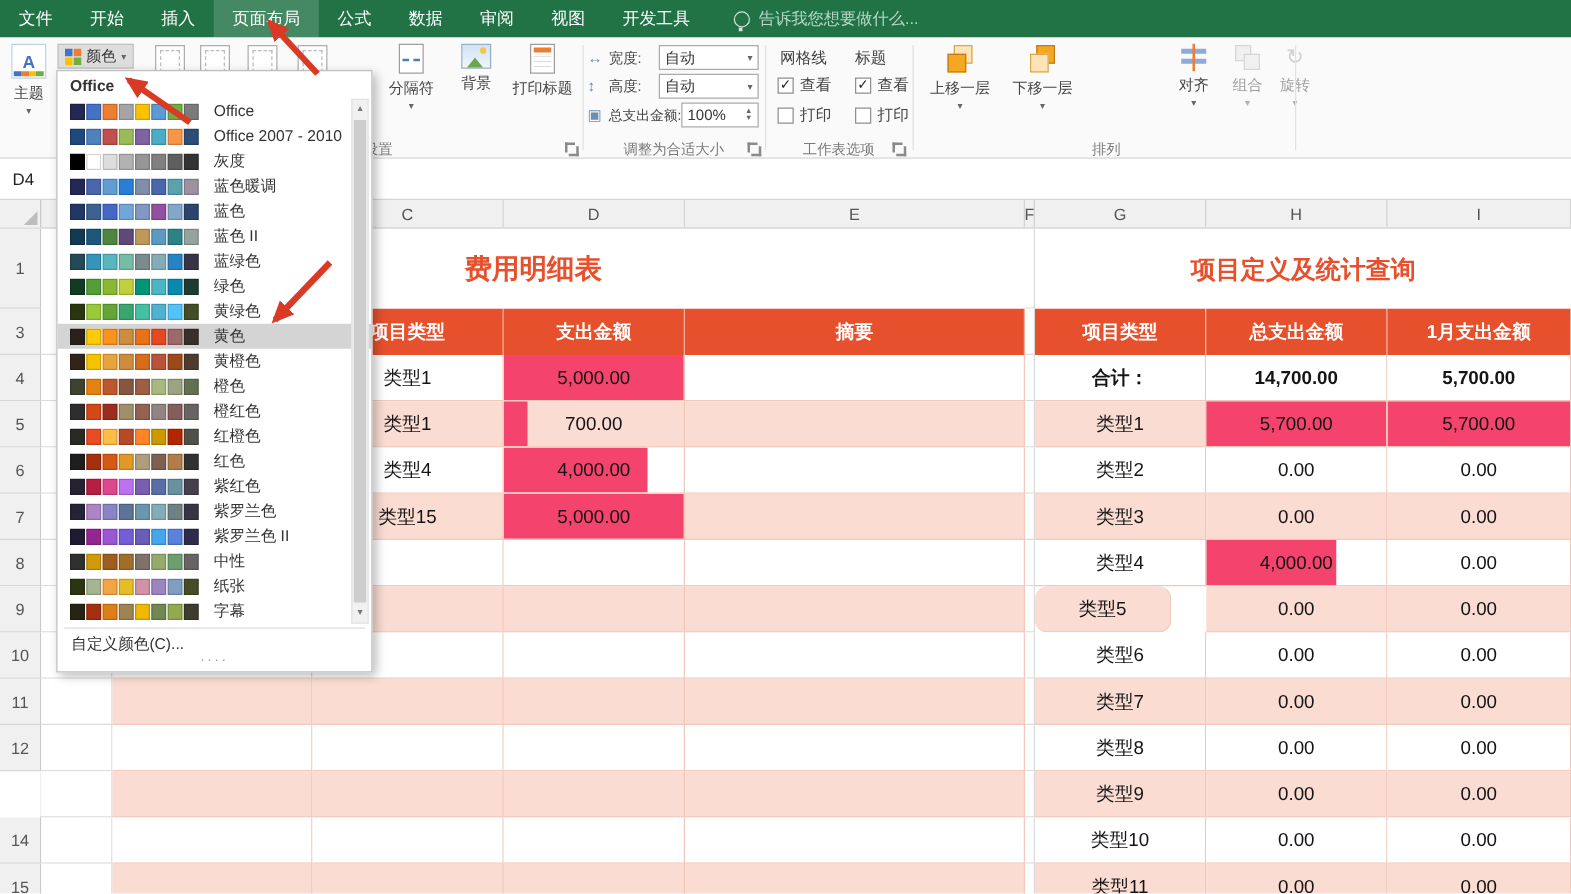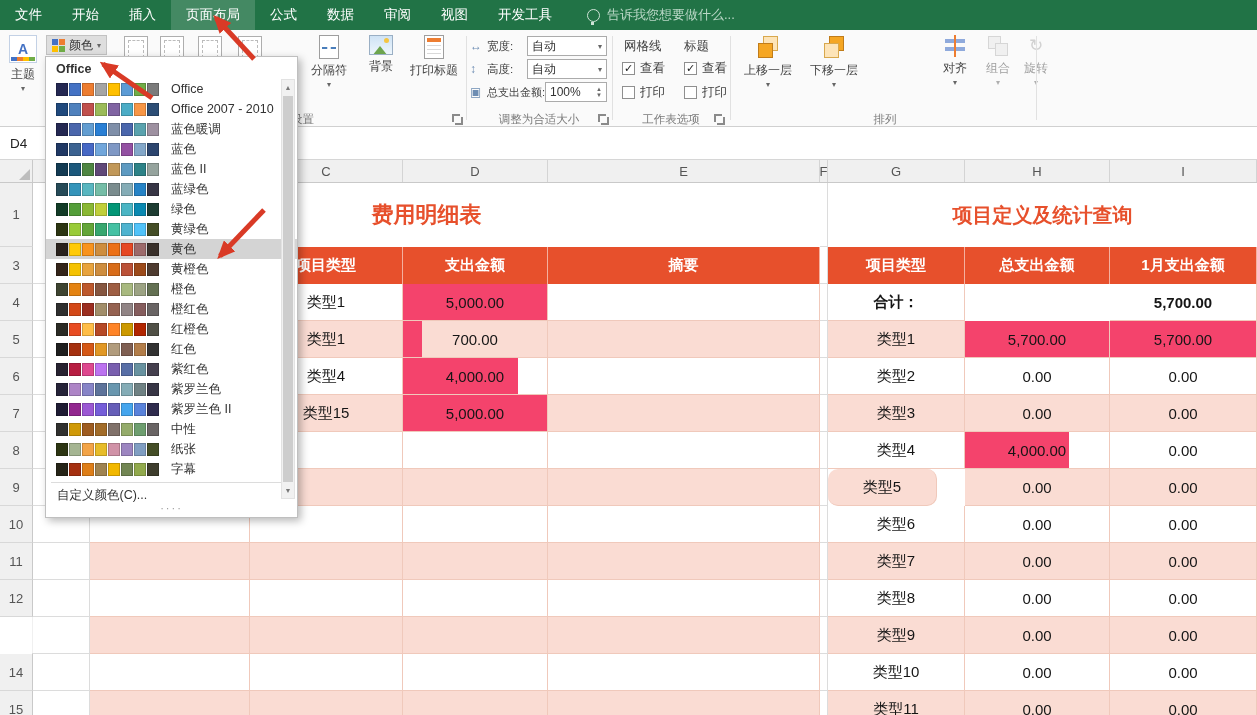--- a/index.html
+++ b/index.html
@@ -334,20 +334,23 @@
         <span class="val">类型1</span>
       </div>
       <div class="cell tband" style="left: 403px; top: 101px; width: 145px; height: 37px; background: rgb(255, 255, 255);">
         <span class="barfill" style="width: 100%; background: rgb(244, 67, 108);"></span>
         <span class="val">5,000.00</span>
       </div>
       <div class="cell tband" style="left: 548px; top: 101px; width: 272px; height: 37px; background: rgb(255, 255, 255);"></div>
       <div class="cell tband" style="left: 828px; top: 101px; width: 137px; height: 37px; background: rgb(255, 255, 255); font-weight: bold;">
         <span class="val">合计：</span>
       </div>
+      <div class="cell tband" style="left: 965px; top: 101px; width: 145px; height: 37px; background: rgb(255, 255, 255); font-weight: bold;">
+        <span class="val">14,700.00</span>
+      </div>
       <div class="cell tband" style="left: 1110px; top: 101px; width: 147px; height: 37px; background: rgb(255, 255, 255); font-weight: bold;">
         <span class="val">5,700.00</span>
       </div>
       <div class="cell tband" style="left: 90px; top: 138px; width: 160px; height: 37px; background: rgb(250, 220, 211);"></div>
       <div class="cell tband" style="left: 250px; top: 138px; width: 153px; height: 37px; background: rgb(250, 220, 211);">
         <span class="val">类型1</span>
       </div>
       <div class="cell tband" style="left: 403px; top: 138px; width: 145px; height: 37px; background: rgb(250, 220, 211);">
         <span class="barfill" style="width: 13%; background: rgb(244, 67, 108);"></span>
         <span class="val">700.00</span>
@@ -528,20 +531,33 @@
             <i style="background: rgb(31, 73, 125);"></i>
             <i style="background: rgb(79, 129, 189);"></i>
             <i style="background: rgb(192, 80, 77);"></i>
             <i style="background: rgb(155, 187, 89);"></i>
             <i style="background: rgb(128, 100, 162);"></i>
             <i style="background: rgb(75, 172, 198);"></i>
             <i style="background: rgb(247, 150, 70);"></i>
             <i style="background: rgb(44, 77, 117);"></i>
           </span>
           <span class="clabel">Office 2007 - 2010</span>
+        </div>
+        <div class="citem">
+          <span class="strip">
+            <i style="background: rgb(0, 0, 0);"></i>
+            <i style="background: rgb(255, 255, 255);"></i>
+            <i style="background: rgb(221, 221, 221);"></i>
+            <i style="background: rgb(178, 178, 178);"></i>
+            <i style="background: rgb(150, 150, 150);"></i>
+            <i style="background: rgb(128, 128, 128);"></i>
+            <i style="background: rgb(95, 95, 95);"></i>
+            <i style="background: rgb(51, 51, 51);"></i>
+          </span>
+          <span class="clabel">灰度</span>
         </div>
         <div class="citem">
           <span class="strip">
             <i style="background: rgb(36, 40, 82);"></i>
             <i style="background: rgb(74, 102, 172);"></i>
             <i style="background: rgb(98, 157, 209);"></i>
             <i style="background: rgb(41, 127, 213);"></i>
             <i style="background: rgb(127, 143, 169);"></i>
             <i style="background: rgb(74, 102, 172);"></i>
             <i style="background: rgb(90, 162, 174);"></i>

